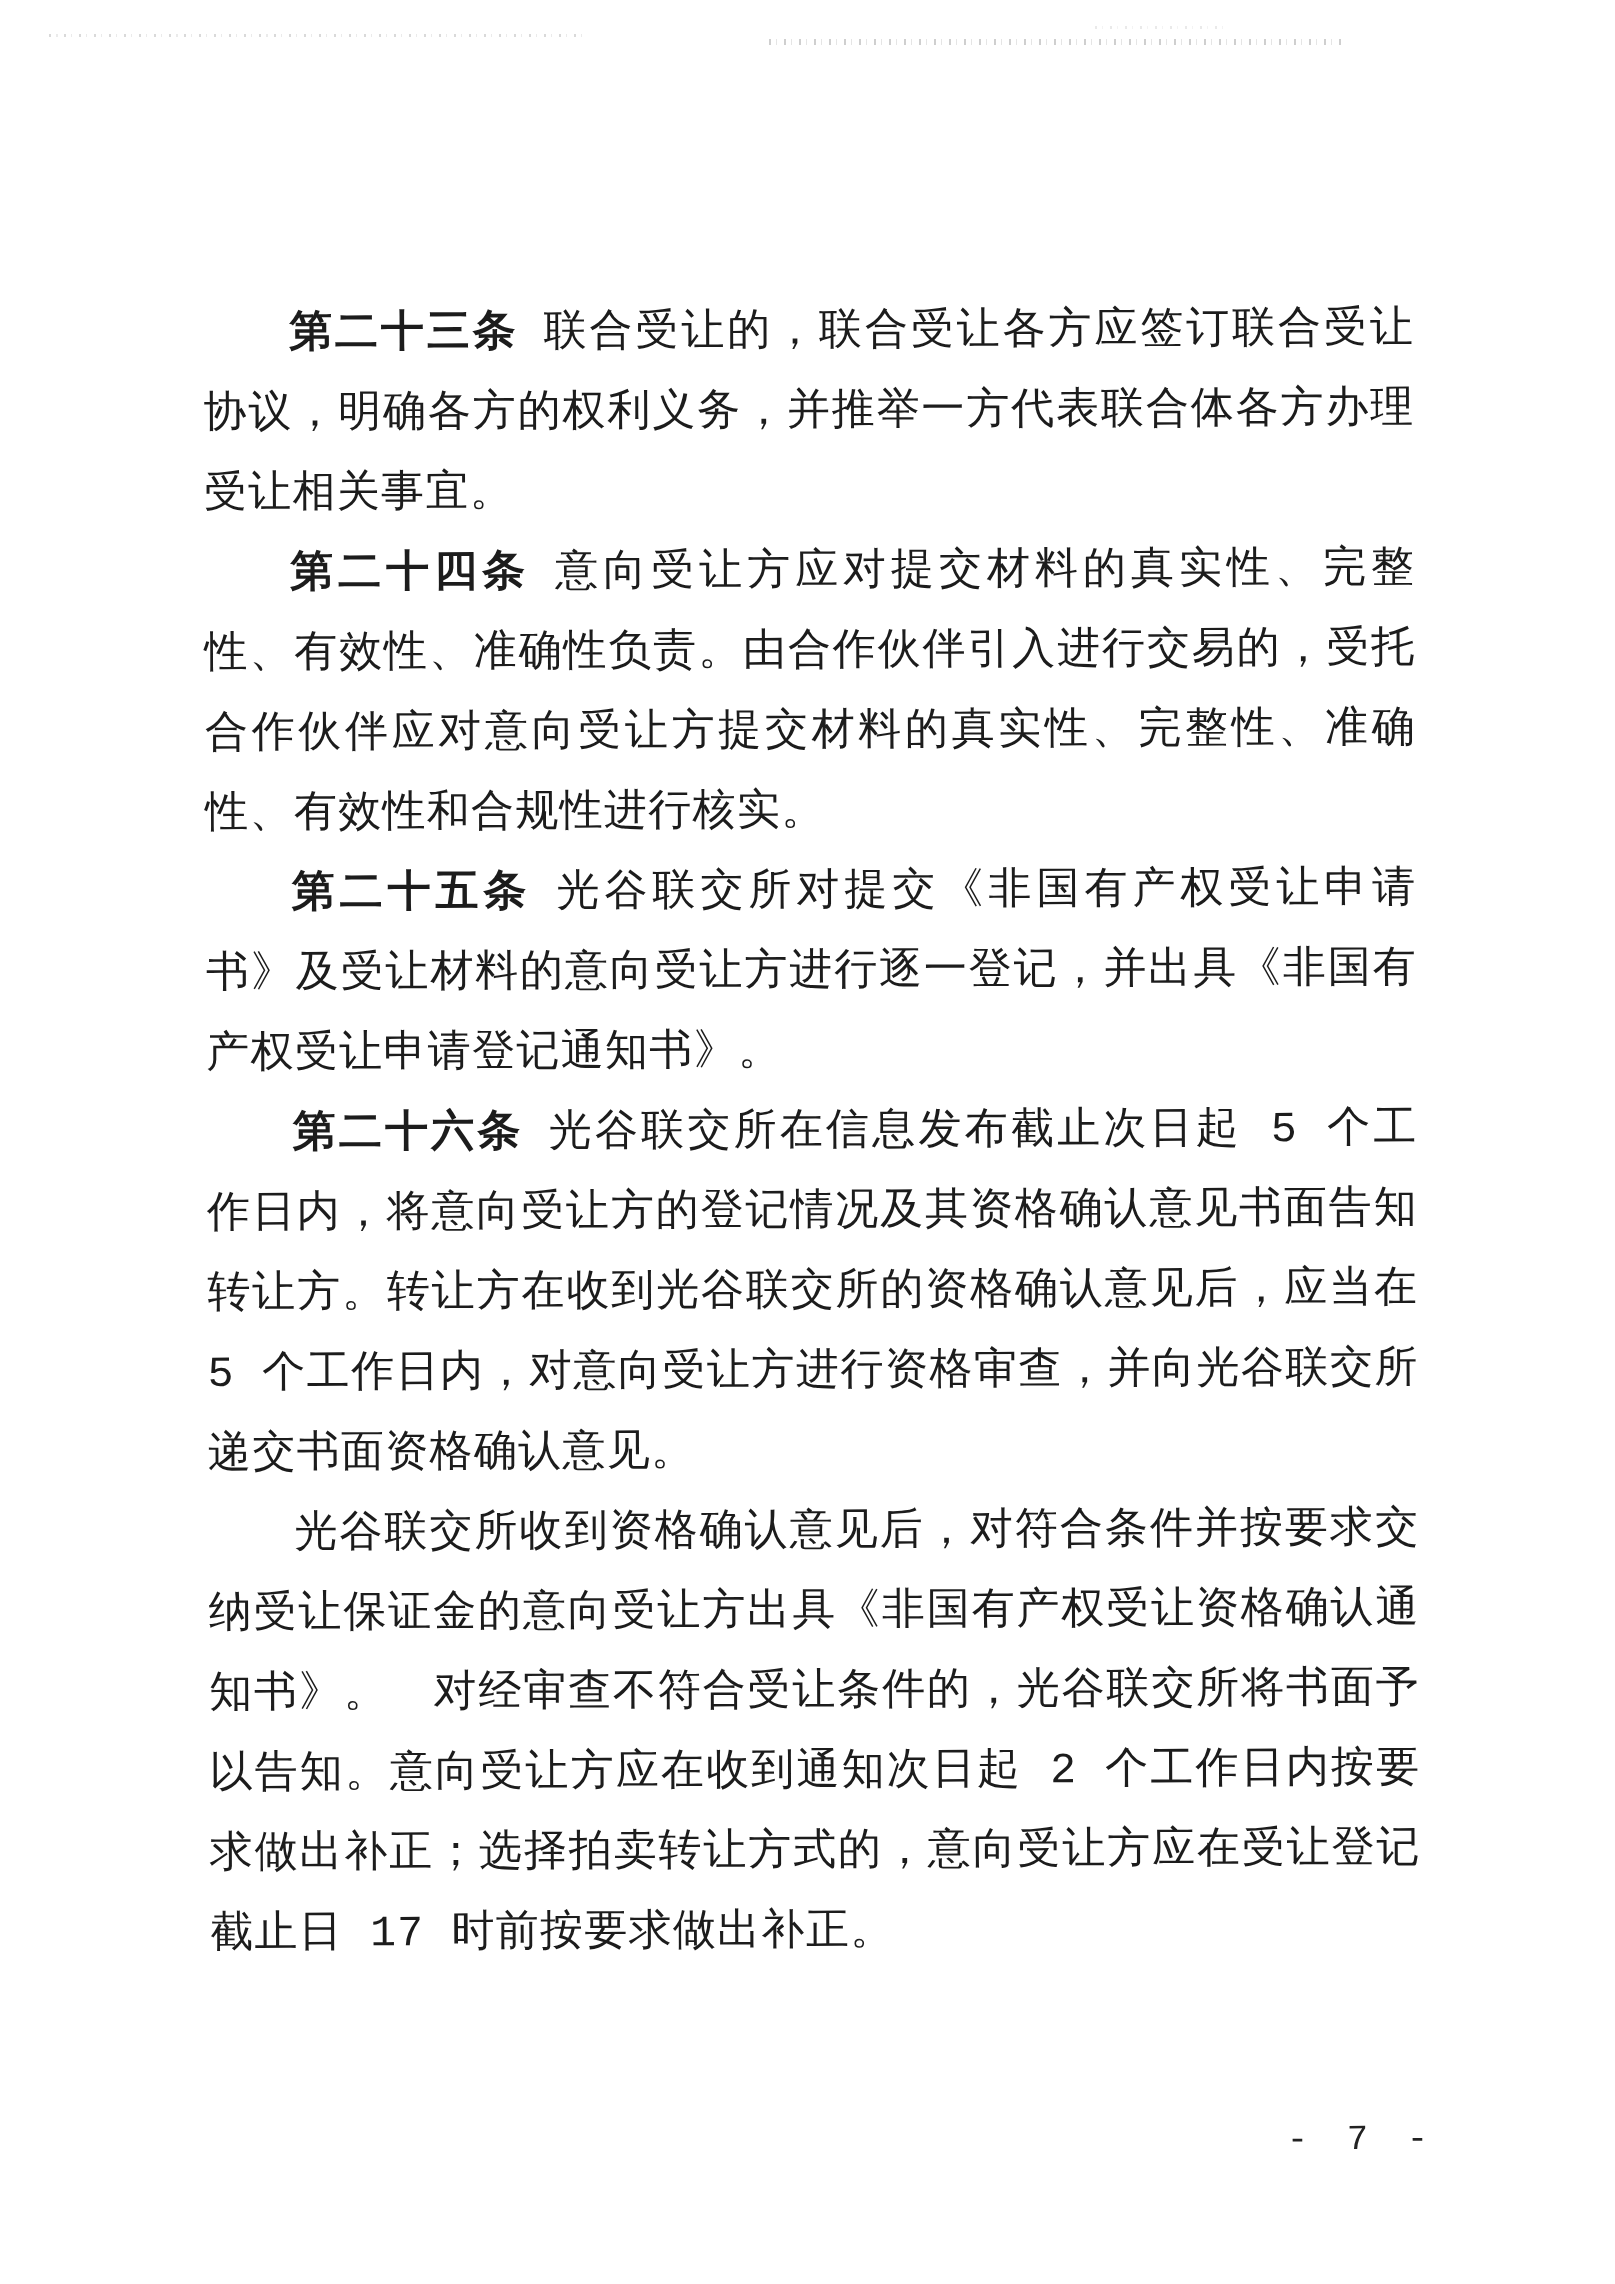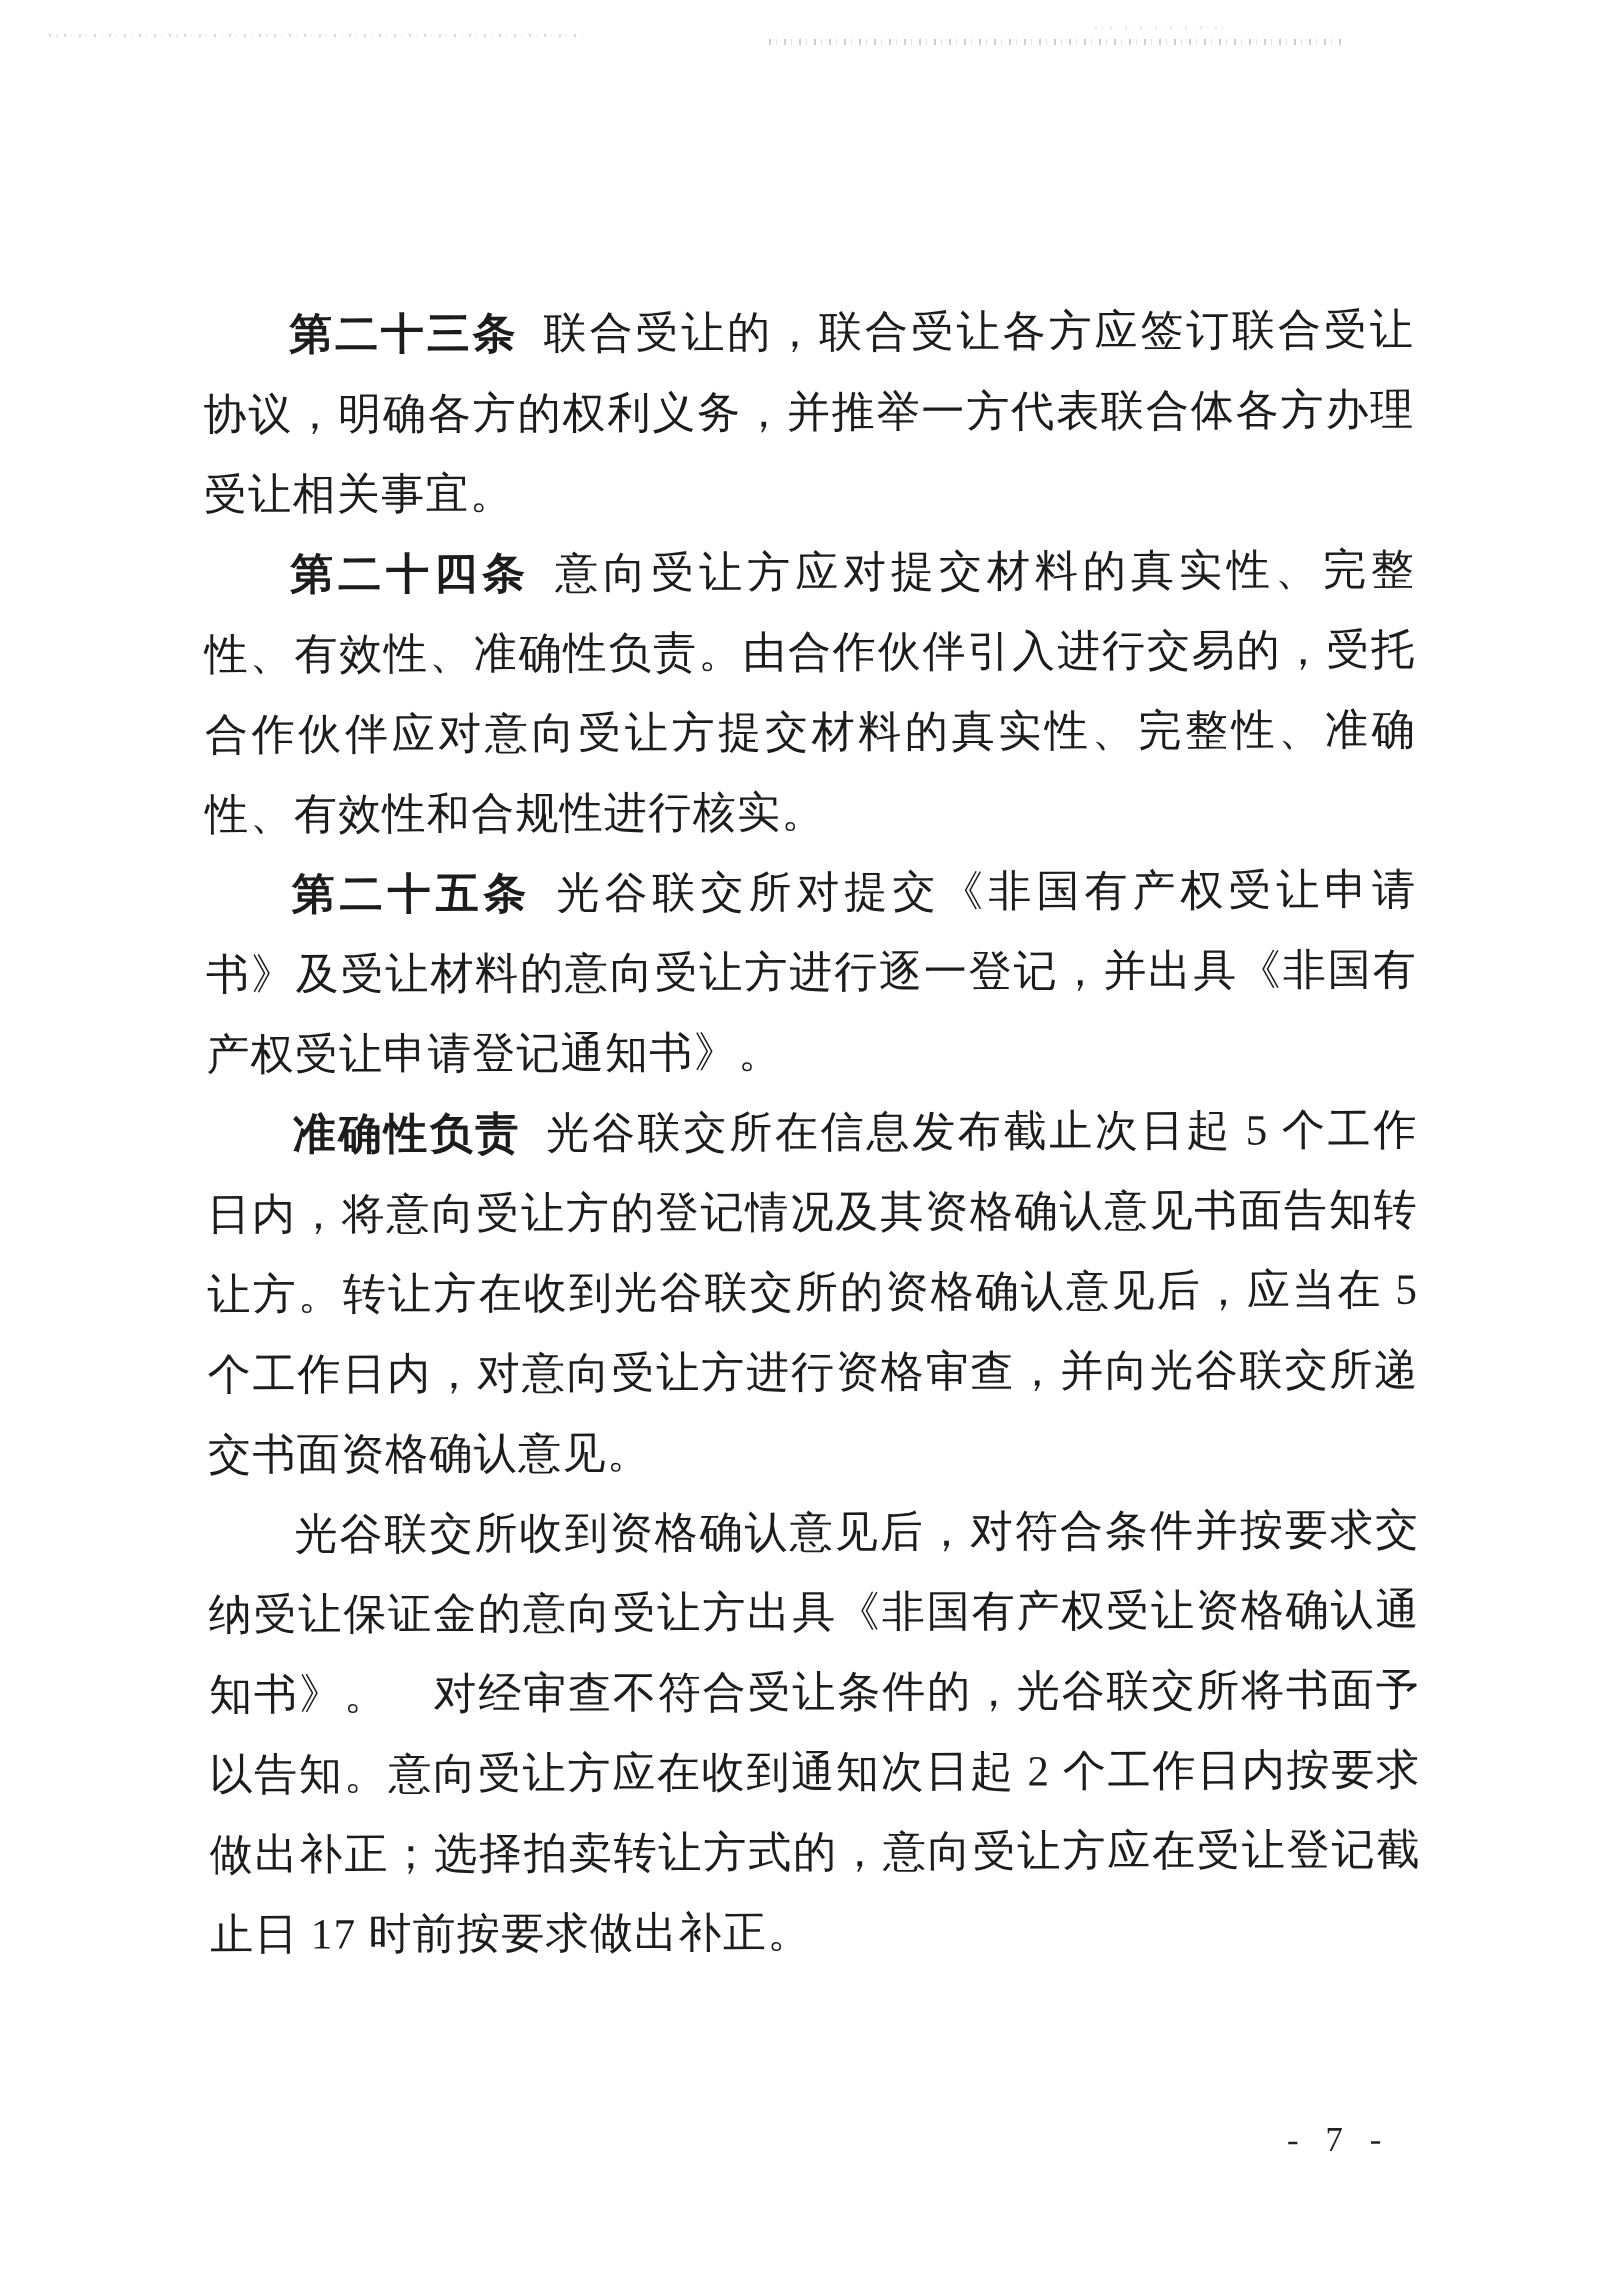--- a/index.html
+++ b/index.html
@@ -7,21 +7,21 @@
     padding: 0;
     background: #e8e8e8;
   }
   .page {
     position: relative;
     width: 1616px;
     height: 2284px;
     margin: 0 auto;
     background: #ffffff;
     overflow: hidden;
-    font-family: Liberation Serif, serif;
+    font-family: Liberation Mono, monospace;
     color: #1c1c1c;
   }
   
   .scan-noise {
     position: absolute;
     height: 3.3px;
     opacity: 0.35;
     background: repeating-linear-gradient(
       90deg,
       rgba(60,60,60,0.55) 0px, rgba(60,60,60,0.55) 2px,
@@ -79,21 +79,21 @@
   <div class="scan-noise noise-c"></div>
 
   <div class="content">
 
     <p class="para"><span class="para-heading">第二十三条</span><span>联合受让的，联合受让各方应签订联合受让协议，明确各方的权利义务，并推举一方代表联合体各方办理受让相关事宜。</span></p>
 
     <p class="para"><span class="para-heading">第二十四条</span><span>意向受让方应对提交材料的真实性、完整性、有效性、准确性负责。由合作伙伴引入进行交易的，受托合作伙伴应对意向受让方提交材料的真实性、完整性、准确性、有效性和合规性进行核实。</span></p>
 
     <p class="para"><span class="para-heading">第二十五条</span><span>光谷联交所对提交《非国有产权受让申请书》及受让材料的意向受让方进行逐一登记，并出具《非国有产权受让申请登记通知书》。</span></p>
 
-    <p class="para"><span class="para-heading">准确性负责</span><span>光谷联交所在信息发布截止次日起 5 个工作日内，将意向受让方的登记情况及其资格确认意见书面告知转让方。转让方在收到光谷联交所的资格确认意见后，应当在 5 个工作日内，对意向受让方进行资格审查，并向光谷联交所递交书面资格确认意见。</span></p>
+    <p class="para"><span class="para-heading">第二十六条</span><span>光谷联交所在信息发布截止次日起 5 个工作日内，将意向受让方的登记情况及其资格确认意见书面告知转让方。转让方在收到光谷联交所的资格确认意见后，应当在 5 个工作日内，对意向受让方进行资格审查，并向光谷联交所递交书面资格确认意见。</span></p>
 
     <p class="para"><span>光谷联交所收到资格确认意见后，对符合条件并按要求交纳受让保证金的意向受让方出具《非国有产权受让资格确认通知书》。　对经审查不符合受让条件的，光谷联交所将书面予以告知。意向受让方应在收到通知次日起 2 个工作日内按要求做出补正；选择拍卖转让方式的，意向受让方应在受让登记截止日 17 时前按要求做出补正。</span></p>
 
   </div>
 
   <div class="page-number">- 7 -</div>
 
 </div>
 
 

